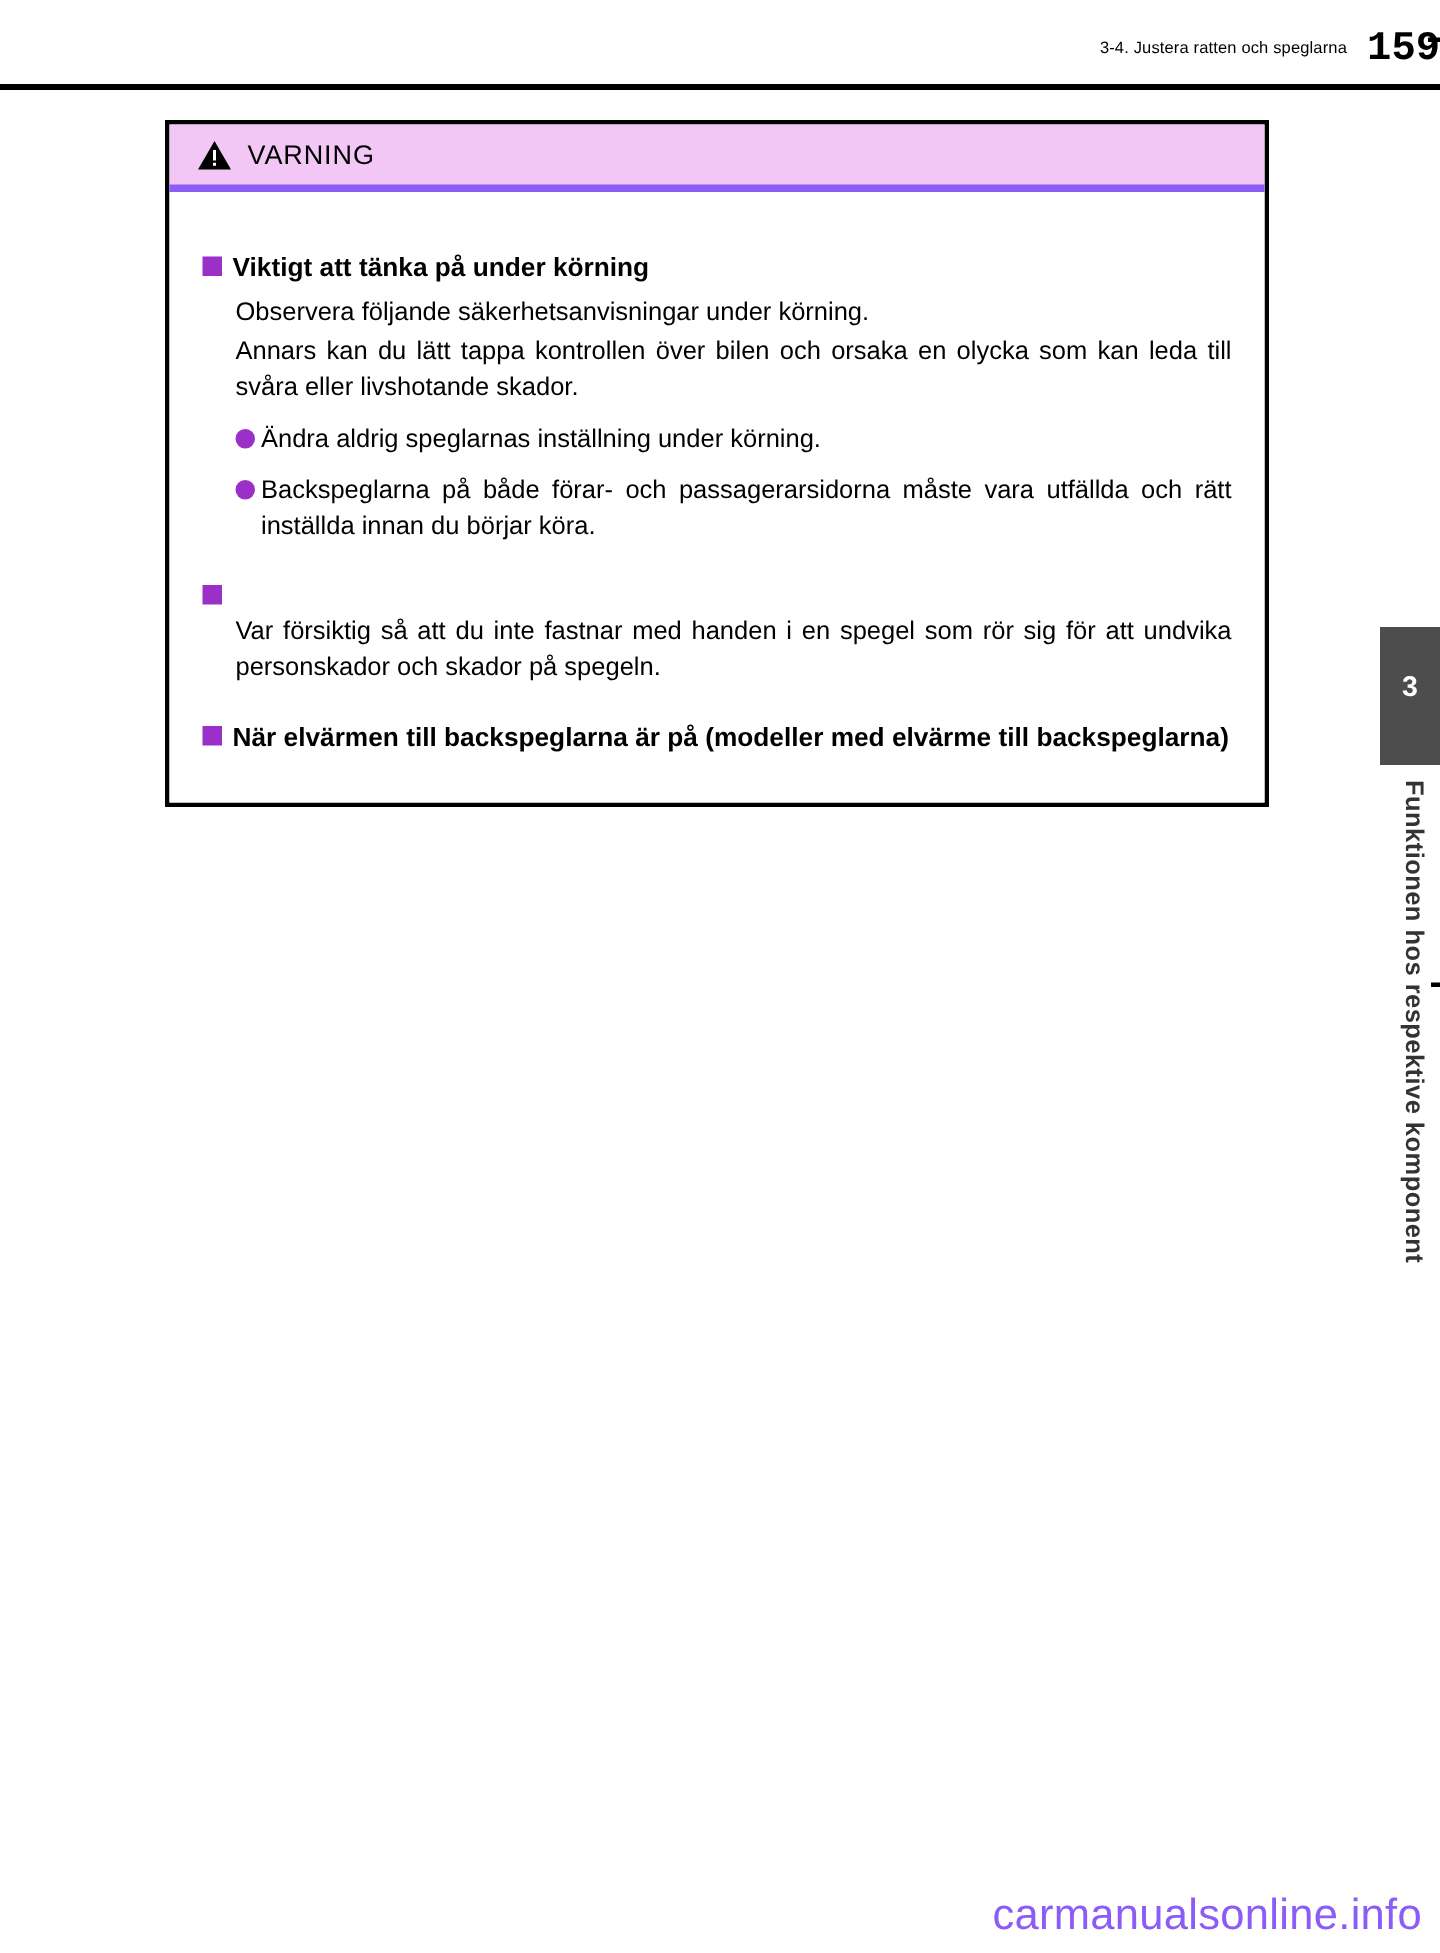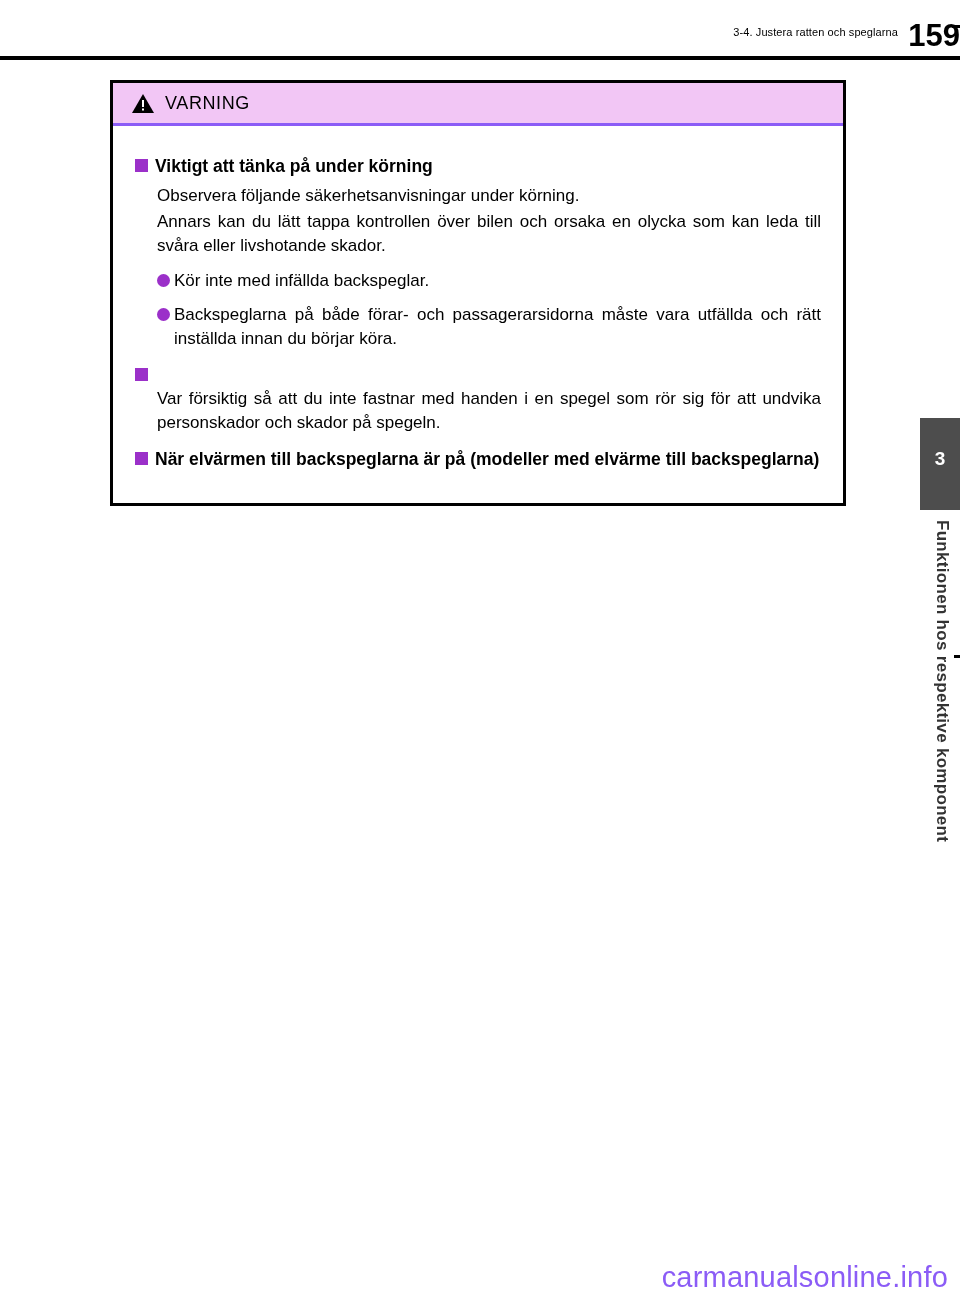--- a/index.html
+++ b/index.html
@@ -28,22 +28,23 @@
     position: absolute;
     right: 62px;
     top: 4px;
     font-size: 11px;
     letter-spacing: 0.1px;
   }
   .header-pageno {
     position: absolute;
     right: 0px;
     top: -4px;
-    font-size: 31px;
-    font-weight: bold;
+    font-size: 27px;
+    font-weight: bold;
+    font-family: Liberation Mono, monospace;
   }
   .header-rule {
     position: absolute;
     top: 56px;
     left: 0;
     width: 960px;
     height: 4px;
     background: #000000;
   }
 
@@ -101,21 +102,21 @@
   .warning-box {
     position: absolute;
     left: 110px;
     top: 80px;
     width: 736px;
     border: 3px solid #000000;
     box-sizing: border-box;
   }
   .warning-title-bar {
     background: #f2c6f5;
-    border-bottom: 3px solid #8b5cf6;
+    border-bottom: 5px solid #8b5cf6;
     height: 40px;
     display: flex;
     align-items: center;
     padding-left: 18px;
   }
   .warn-triangle {
     width: 24px;
     height: 21px;
     margin-right: 10px;
     flex: 0 0 auto;
@@ -125,21 +126,21 @@
     letter-spacing: 0.6px;
   }
   .warning-body {
     padding: 16px 22px 26px 22px;
     background: #ffffff;
   }
 
   .blk-head {
     display: flex;
     align-items: flex-start;
-    margin-top: 12px;
+    margin-top: 22px;
     margin-bottom: 6px;
   }
   .sq-bullet {
     width: 13px;
     height: 13px;
     background: #9b30c9;
     margin-right: 7px;
     margin-top: 5px;
     flex: 0 0 auto;
   }
@@ -219,21 +220,21 @@
 
     <div class="blk-head">
       <span class="sq-bullet"></span>
       <span class="blk-head-text">Viktigt att tänka på under körning</span>
     </div>
     <p class="para">Observera följande säkerhetsanvisningar under körning.</p>
     <p class="para last">Annars kan du lätt tappa kontrollen över bilen och orsaka en olycka som kan leda till svåra eller livshotande skador.</p>
 
     <div class="dot-item">
       <span class="dot-bullet"></span>
-      <span class="dot-text">Kör inte med infällda backspeglar.</span>
+      <span class="dot-text">Ändra aldrig speglarnas inställning under körning.</span>
     </div>
     <div class="dot-item">
       <span class="dot-bullet"></span>
       <span class="dot-text">Backspeglarna på både förar- och passagerarsidorna måste vara utfällda och rätt inställda innan du börjar köra.</span>
     </div>
 
     <div class="blk-head">
       <span class="sq-bullet"></span>
     </div>
     <p class="para last">Var försiktig så att du inte fastnar med handen i en spegel som rör sig för att undvika personskador och skador på spegeln.</p>

